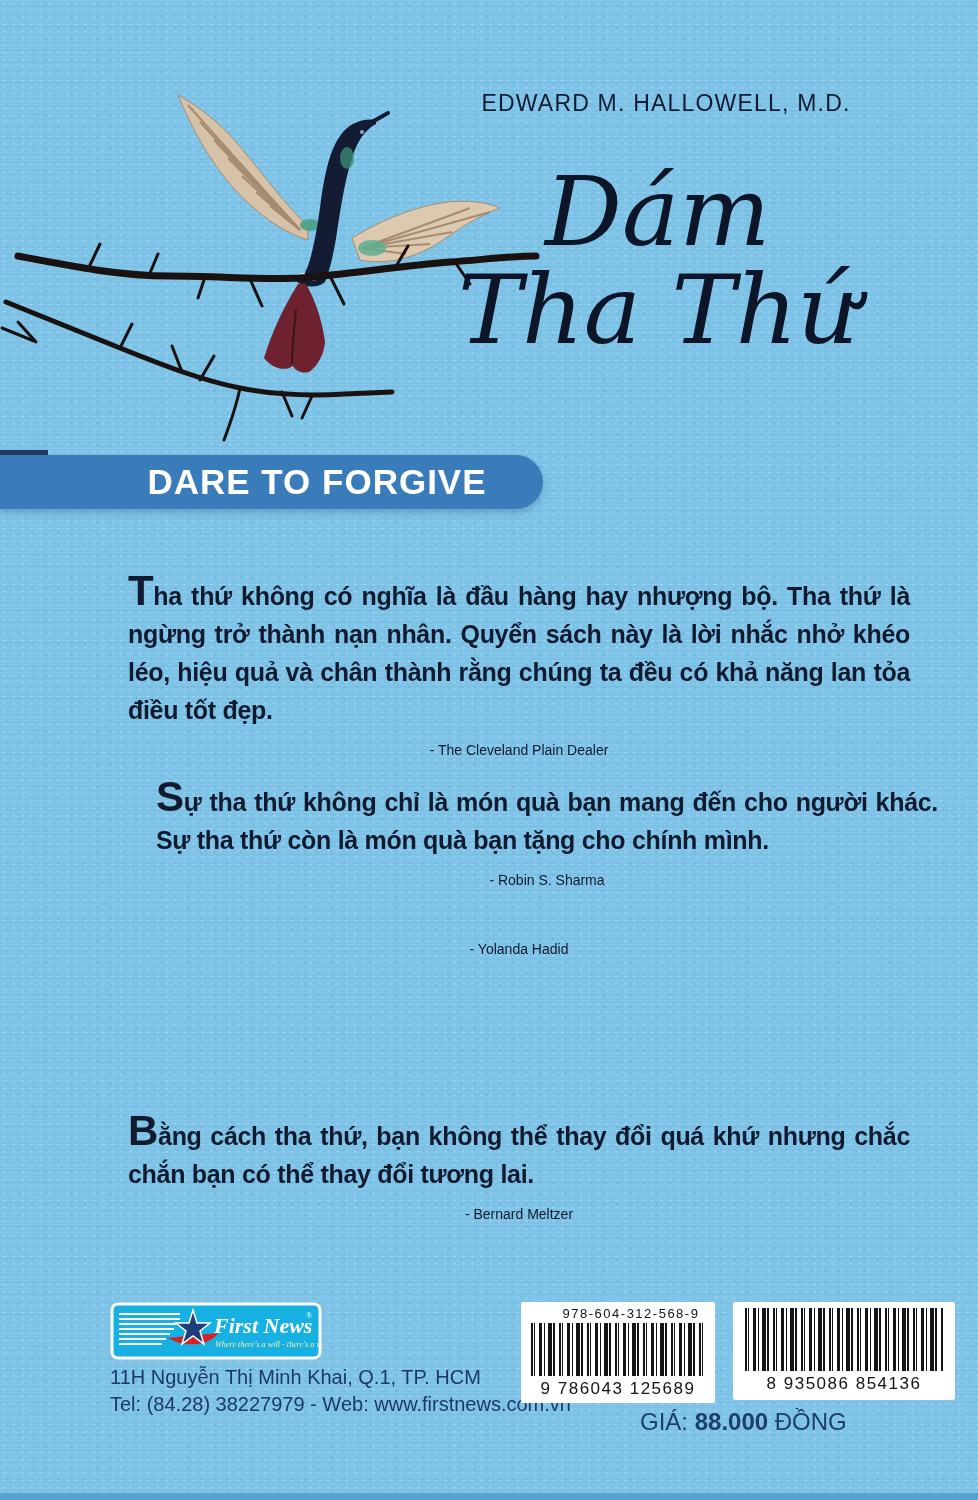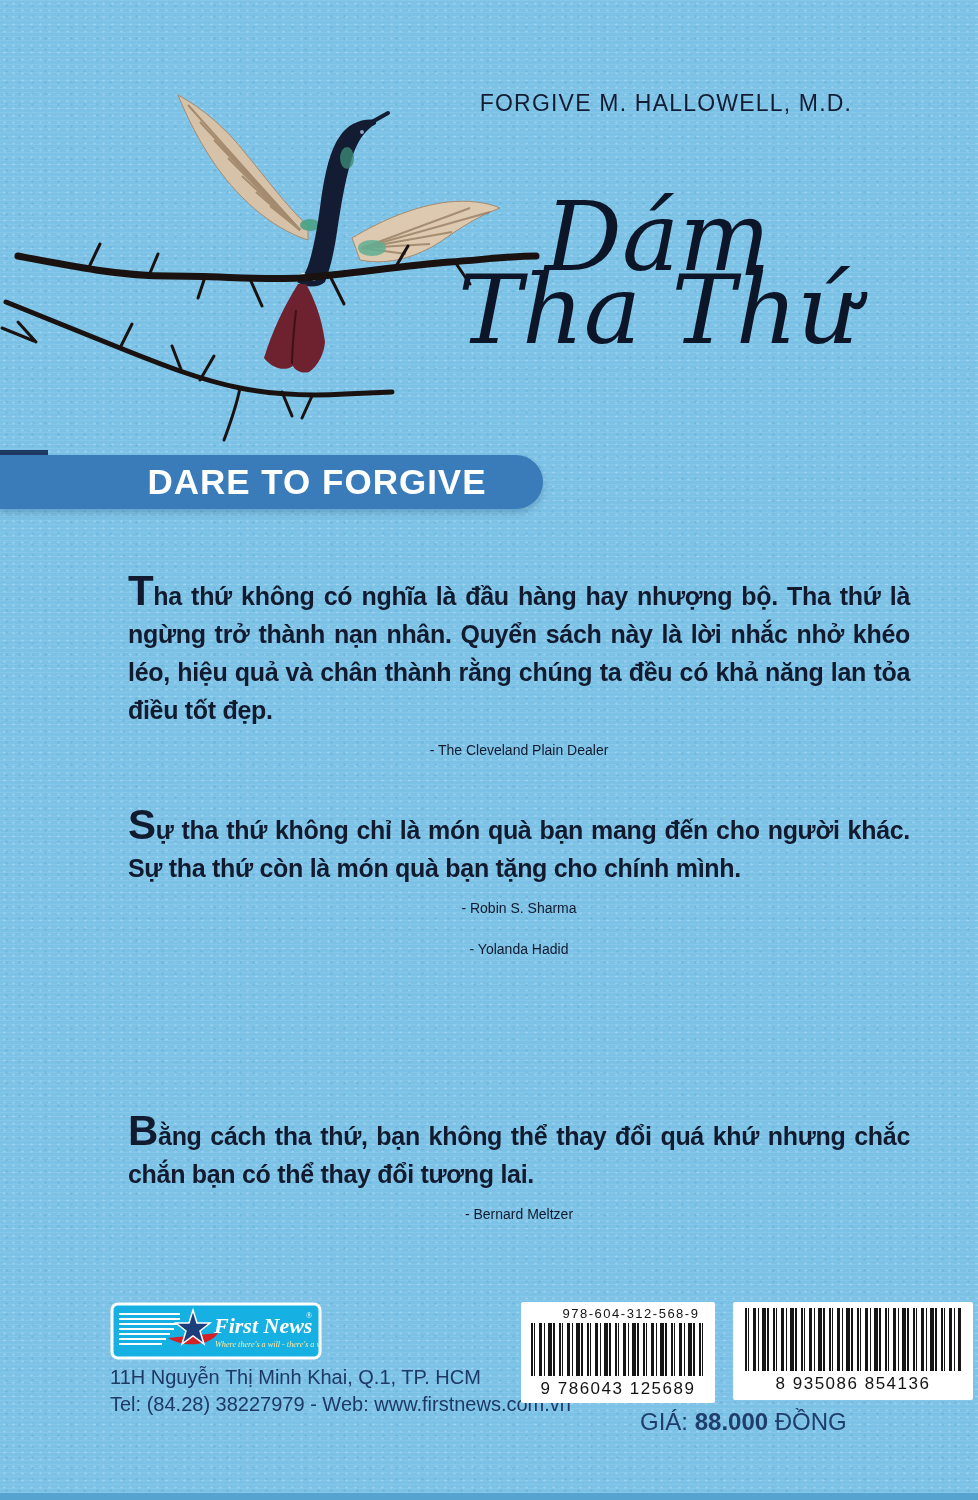--- a/index.html
+++ b/index.html
@@ -20,46 +20,46 @@
     position:absolute;left:470px;top:90px;width:392px;
     text-align:center;font-size:23px;letter-spacing:1.2px;
     color:#131c33;font-weight:400;
   }
   .art{position:absolute;left:0;top:60px;width:560px;height:390px;}
   .title{
     position:absolute;color:#0d1528;
     font-family:"DejaVu Serif", serif;font-style:italic;
     line-height:1;white-space:nowrap;
   }
-  .title-1{left:545px;top:189px;font-size:96px;}
+  .title-1{left:545px;top:164px;font-size:96px;}
   .title-2{left:458px;top:262px;font-size:96px;}
   .banner-fold{position:absolute;left:0;top:450px;width:48px;height:7px;background:#1e3a63;}
   .banner{
     position:absolute;left:0;top:455px;width:522px;height:54px;
     background:#3a7cba;border-radius:0 27px 27px 0;
     box-shadow:0 4px 7px rgba(20,50,90,.22);
     color:#ffffff;font-size:35px;font-weight:700;letter-spacing:1px;
     line-height:54px;text-align:center;padding-left:91px;box-sizing:content-box;
     width:452px;
   }
   .quote{position:absolute;left:128px;width:782px;color:#111a2e;}
   .quote-text{
     font-size:25px;line-height:38px;letter-spacing:-0.3px;
     text-align:justify;margin:0;font-weight:bold;
   }
   .quote-text::first-letter{font-size:168%;line-height:1;}
   .quote-attr{
     font-size:14px;line-height:26px;text-align:center;margin-top:8px;color:#111a2e;
   }
-  .q1{top:570px;} .q2{top:804px;} .q3{top:928px;} .q4{top:1110px;}
+  .q1{top:570px;} .q2{top:776px;margin-left:28px;} .q3{top:928px;} .q4{top:1110px;}
   .logo{position:absolute;left:110px;top:1302px;width:212px;height:58px;}
   .address-block{position:absolute;left:110px;top:1364px;color:#1d3a66;font-size:20px;line-height:27px;}
   .barcode{position:absolute;background:#ffffff;border-radius:2px;color:#141414;}
   .barcode-1{left:521px;top:1302px;width:194px;height:101px;}
-  .barcode-2{left:733px;top:1302px;width:240px;height:98px;}
+  .barcode-2{left:733px;top:1302px;width:222px;height:98px;}
   .bc-top{font-size:13px;letter-spacing:1.5px;text-align:center;padding-top:4px;white-space:nowrap;padding-left:26px;}
   .bars{
     background-image:repeating-linear-gradient(90deg,
       #151515 0px 2px, #ffffff 2px 3px,
       #151515 3px 4px, #ffffff 4px 8px,
       #151515 8px 11px, #ffffff 11px 13px,
       #151515 13px 14px, #ffffff 14px 17px,
       #151515 17px 21px, #ffffff 21px 22px,
       #151515 22px 24px, #ffffff 24px 28px);
   }
@@ -71,21 +71,21 @@
     text-align:left;font-size:24px;color:#1e3e6b;white-space:nowrap;
   }
   .price b{font-weight:700;}
   .bottom-strip{position:absolute;left:0;bottom:0;width:100%;height:7px;background:#57a3cf;}
 </style>
 </head>
 <body>
 
 <div class="cover">
 
-  <div class="author">FORGIVE M. HALLOWELL, M.D.</div>
+  <div class="author">EDWARD M. HALLOWELL, M.D.</div>
 
   <svg class="art" viewBox="0 0 560 390" aria-hidden="true">
     <g>
       <path d="M 308 180 C 270 168, 235 135, 212 100 C 198 79, 187 57, 178 35 C 202 48, 226 68, 246 94 C 266 118, 288 148, 308 166 Z" fill="#d6c2a8" stroke="#a78b6f" stroke-width="1"></path>
       <g stroke="#8f7458" stroke-width="2" opacity="0.7">
         <line x1="300" y1="170" x2="188" y2="45"></line>
         <line x1="300" y1="170" x2="200" y2="62"></line>
         <line x1="300" y1="170" x2="214" y2="80"></line>
         <line x1="300" y1="170" x2="228" y2="98"></line>
         <line x1="300" y1="170" x2="242" y2="116"></line>

